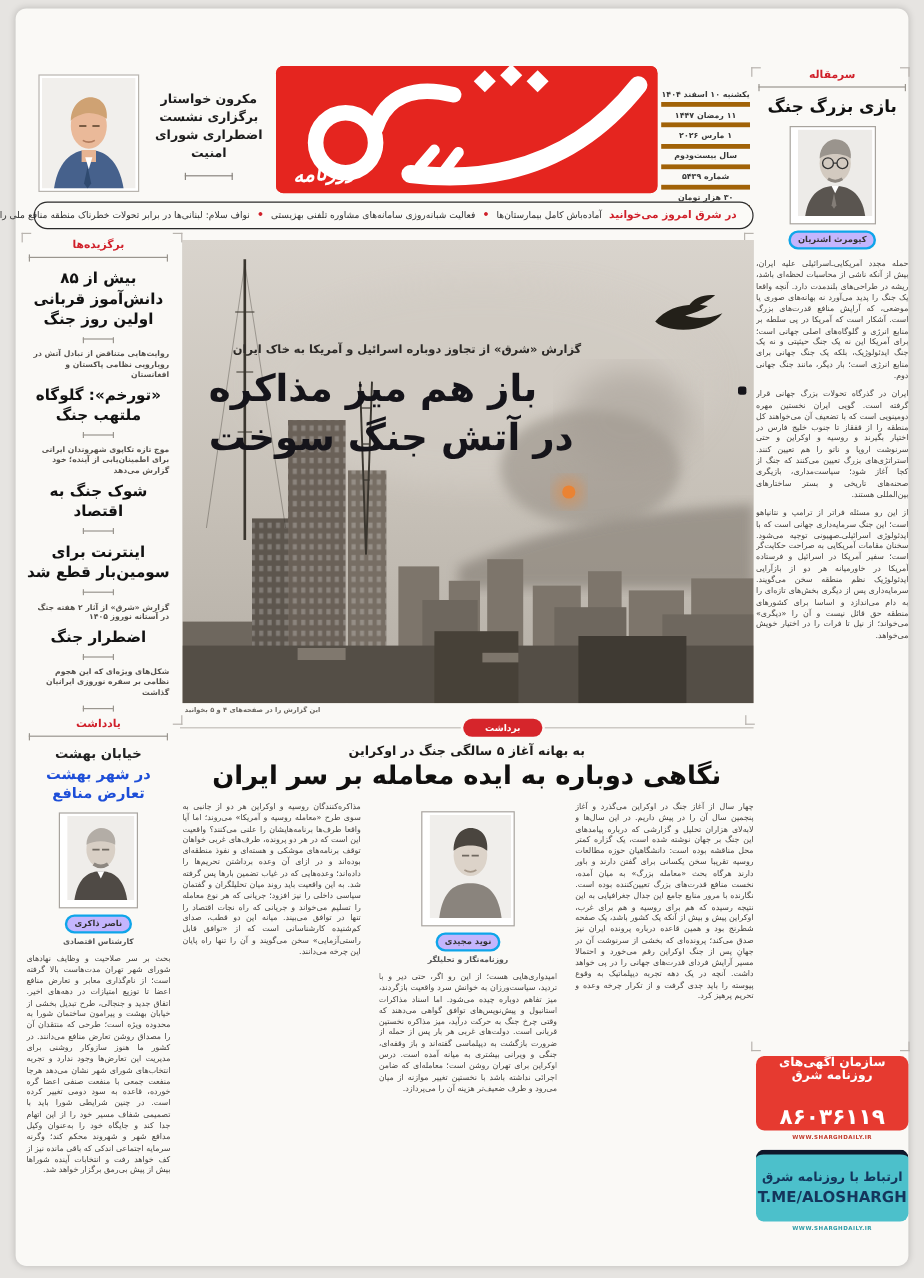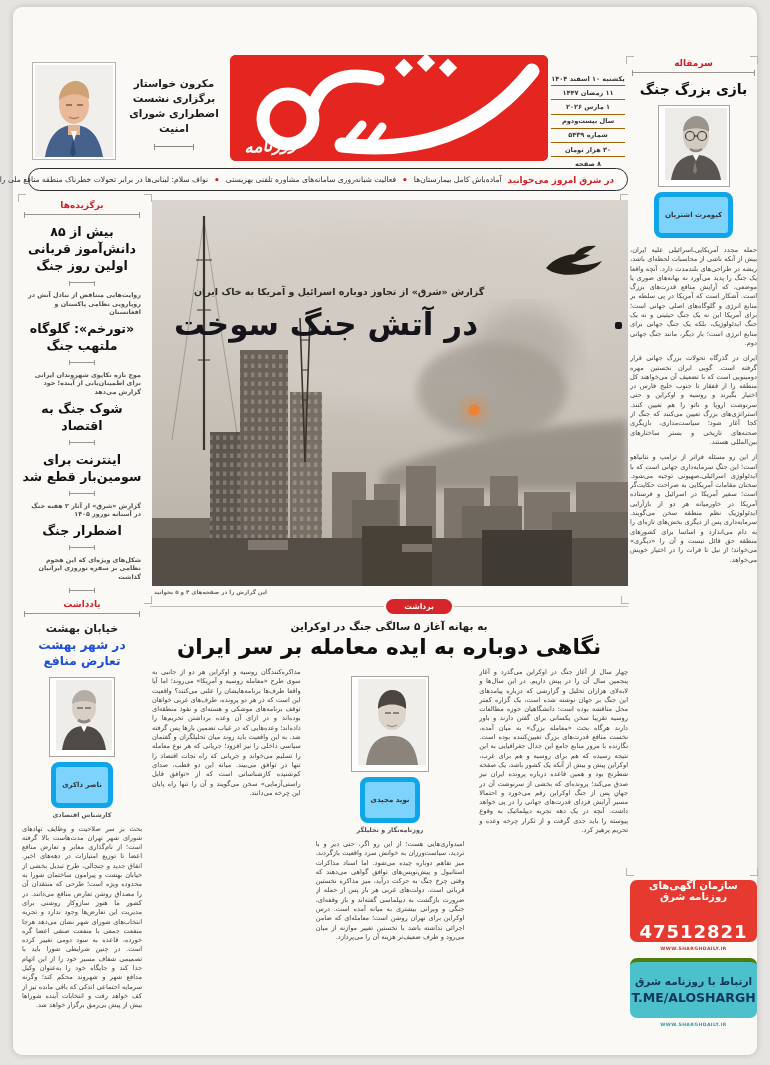--- a/index.html
+++ b/index.html
@@ -28,21 +28,21 @@
   .mhead{position:absolute;right:0;top:16px;width:108px;text-align:center;font-size:10.5px;font-weight:bold;line-height:15px;color:#1c1c1c;}
   .morn{position:absolute;right:34px;top:86px;width:40px;border-top:1px solid #8a867f;}
   .morn::before,.morn::after{content:"";position:absolute;top:-3px;width:1px;height:6px;background:#8a867f;}
   .morn::before{right:0}.morn::after{left:0}
 
   .logo{left:230px;top:55px;width:318px;height:106px;background:#e5251f;border-radius:6px;overflow:hidden;}
   .logo svg{display:block}
   .rooz{position:absolute;left:14px;bottom:6px;color:#fff;font-size:17px;font-weight:bold;font-style:italic;transform:rotate(-5deg);}
 
   .dateline{left:551px;top:72px;width:74px;}
-  .dl{font-size:6.6px;font-weight:bold;color:#3a3a3a;text-align:center;padding:2.6px 0;border-bottom:1px solid #a16207;white-space:nowrap;overflow:hidden;}
+  .dl{font-size:6.6px;font-weight:bold;color:#3a3a3a;text-align:center;padding:2.6px 0;border-bottom:4px solid #a16207;white-space:nowrap;overflow:hidden;}
   .dl:last-child{border-bottom:none;}
 
   
   .ticker{left:28px;top:168px;width:600px;height:23px;border:1.5px solid #2b2b2b;border-radius:13px;
     display:flex;align-items:center;gap:6px;padding:0 13px;box-sizing:border-box;background:#fbfaf7;}
   .ticker .lbl{color:#d0202a;font-weight:800;font-size:8.8px;white-space:nowrap;}
   .ticker .it{font-size:7.6px;color:#2e2e2e;white-space:nowrap;}
   .ticker .bu{color:#d0202a;font-weight:900;font-size:9px;}
 
   
@@ -52,22 +52,22 @@
   .secrule::before,.secrule::after{content:"";position:absolute;top:-3px;width:1px;height:6px;background:#9a968f;}
   .secrule::before{right:0}.secrule::after{left:0}
   .hk{font-size:6.4px;line-height:8.6px;color:#56524d;font-weight:bold;margin:0 1px 3px;}
   .ht{font-size:12.6px;line-height:17px;font-weight:900;color:#121212;text-align:center;letter-spacing:-.2px;}
   .orn{width:26px;margin:8px auto;position:relative;border-top:1px solid #9a968f;}
   .orn::before,.orn::after{content:"";position:absolute;top:-2.5px;width:1px;height:5px;background:#9a968f;}
   .orn::before{right:0}.orn::after{left:0}
   .note-kicker{font-size:11px;font-weight:bold;text-align:center;color:#222;}
   .note-title{font-size:12.2px;line-height:16px;font-weight:900;text-align:center;color:#1d4ed8;margin-top:2px;}
   .pframe{border:1px solid #a8a49e;background:#fff;padding:2px;margin:8px auto 5px;}
-  .pill{border:5px solid #0ea5e9;border-radius:8px;font-size:7px;font-weight:bold;color:#333;text-align:center;
-        padding:14px 6px;width:max-content;max-width:100px;margin:0 auto;background:#7dd3fc;white-space:nowrap;}
+  .pill{border:2px solid #0ea5e9;border-radius:8px;font-size:7px;font-weight:bold;color:#333;text-align:center;
+        padding:2px 6px;width:max-content;max-width:100px;margin:0 auto;background:#c4b5fd;white-space:nowrap;}
   .role{font-size:6.4px;font-weight:bold;text-align:center;color:#555;margin-top:3px;}
   .body-xs{font-size:6.6px;line-height:9.3px;color:#44413d;text-align:justify;overflow:hidden;}
   .rail .body-xs{height:332px;margin-top:6px;position:relative;}
 
   
   .lead{left:152px;top:200px;width:476px;height:386px;overflow:hidden;background:#c8c2ba;}
   .lead-kicker{position:absolute;right:14px;top:86px;width:420px;text-align:left;font-size:9.5px;font-weight:bold;color:#2e2b28;}
   .lead-h{position:absolute;right:14px;top:104px;width:440px;text-align:left;font-size:31px;line-height:41px;font-weight:900;color:#15141a;letter-spacing:-.5px;}
   .lead-dot{position:absolute;right:6px;top:122px;width:7px;height:7px;background:#15141a;border-radius:2px;}
   .caption{left:154px;top:589px;font-size:5.6px;color:#6b6761;font-weight:bold;}
@@ -91,21 +91,21 @@
 
   
   .ad1{left:630px;top:880px;width:127px;height:62px;background:#e63a30;border-radius:7px;color:#fff;text-align:center;
        display:flex;flex-direction:column;justify-content:center;gap:19px;}
   .ad1 .l1{font-size:10.2px;font-weight:800;}
   .ad1 .l2{font-size:18px;font-weight:900;letter-spacing:1px;}
   .ribbon{position:absolute;width:127px;text-align:center;font-size:4.6px;font-weight:bold;letter-spacing:.4px;}
   .rib1{left:630px;top:946px;color:#c0392b;}
   .rib2{left:630px;top:1022px;color:#2e9aa5;}
   .ad2{left:630px;top:958px;width:127px;height:60px;background:#4cc0cb;border-radius:7px;color:#14355c;text-align:center;
-       display:flex;flex-direction:column;justify-content:center;gap:3px;border-top:4px solid #4d7c0f;box-sizing:border-box;}
+       display:flex;flex-direction:column;justify-content:center;gap:3px;border-top:4px solid #0f172a;box-sizing:border-box;}
   .ad2 .l1{font-size:10.5px;font-weight:800;}
   .ad2 .l2{font-size:12.5px;font-weight:900;direction:ltr;}
 
   .portrait{display:block}
 </style>
 </head>
 <body>
 
 <div id="page">
   <div class="sheet"></div>
@@ -304,20 +304,21 @@
         <line x1="150" y1="170" x2="156" y2="170" stroke-width="1"></line>
         <line x1="151" y1="200" x2="156" y2="200" stroke-width="1"></line>
       </g>
 
       <g transform="translate(392,46)">
         <path d="M2 22 C12 10 28 6 46 9 C40 13 34 15 27 17 C35 20 46 20 58 15 C50 26 32 31 16 28 C10 27 5 25 2 22 Z M30 9 C34 2 43 -1 52 0 C47 4 41 7 36 10 Z" fill="#232019"></path>
       </g>
     </svg>
     <div class="lead-kicker">گزارش «شرق» از تجاوز دوباره اسرائیل و آمریکا به خاک ایران</div>
     <div class="lead-h">
+      <div>باز هم میز مذاکره</div>
       <div>در آتش جنگ سوخت</div>
     </div>
     <div class="lead-dot"></div>
   </div>
   <div class="abs caption">این گزارش را در صفحه‌های ۴ و ۵ بخوانید</div>
 
   <div class="divider">
     <div class="tagpill">برداشت</div>
   </div>
 
@@ -369,21 +370,21 @@
     <div class="pill">کیومرث اشتریان</div>
     <div class="body-xs">
       <p>حمله مجدد آمریکایی‌ـ‌اسرائیلی علیه ایران، بیش از آنکه ناشی از محاسبات لحظه‌ای باشد، ریشه در طراحی‌های بلندمدت دارد. آنچه واقعا یک جنگ را پدید می‌آورد نه بهانه‌های صوری یا موضعی، که آرایش منافع قدرت‌های بزرگ است. آشکار است که آمریکا در پی سلطه بر منابع انرژی و گلوگاه‌های اصلی جهانی است؛ برای آمریکا این نه یک جنگ حیثیتی و نه یک جنگ ایدئولوژیک، بلکه یک جنگ جهانی برای منابع انرژی است؛ بار دیگر، مانند جنگ جهانی دوم.</p>
       <p>ایران در گذرگاه تحولات بزرگ جهانی قرار گرفته است. گویی ایران نخستین مهره دومینویی است که با تضعیف آن می‌خواهند کل منطقه را از قفقاز تا جنوب خلیج فارس در اختیار بگیرند و روسیه و اوکراین و حتی سرنوشت اروپا و ناتو را هم تعیین کنند. استراتژی‌های بزرگ تعیین می‌کنند که جنگ از کجا آغاز شود؛ سیاست‌مداری، بازیگری صحنه‌های تاریخی و بستر ساختارهای بین‌المللی هستند.</p>
       <p>از این رو مسئله فراتر از ترامپ و نتانیاهو است؛ این جنگِ سرمایه‌داری جهانی است که با ایدئولوژی اسرائیلی‌ـ‌صهیونی توجیه می‌شود. سخنان مقامات آمریکایی به صراحت حکایت‌گر است؛ سفیر آمریکا در اسرائیل و فرستاده آمریکا در خاورمیانه هر دو از بازآرایی ایدئولوژیک نظم منطقه سخن می‌گویند. سرمایه‌داری پس از دیگری بخش‌های تازه‌ای را به دام می‌اندازد و اساسا برای کشورهای منطقه حق قائل نیست و آن را «دیگری» می‌خواند؛ از نیل تا فرات را در اختیار خویش می‌خواهد.</p>
     </div>
   </div>
 
   <div class="abs ad1">
     <div class="l1">سازمان آگهی‌های روزنامه شرق</div>
-    <div class="l2">47512821</div>
+    <div class="l2">۸۶۰۳۶۱۱۹</div>
   </div>
   <div class="ribbon rib1">WWW.SHARGHDAILY.IR</div>
 
   <div class="abs ad2">
     <div class="l1">ارتباط با روزنامه شرق</div>
     <div class="l2">T.ME/ALOSHARGH</div>
   </div>
   <div class="ribbon rib2">WWW.SHARGHDAILY.IR</div>
 </div>
 

